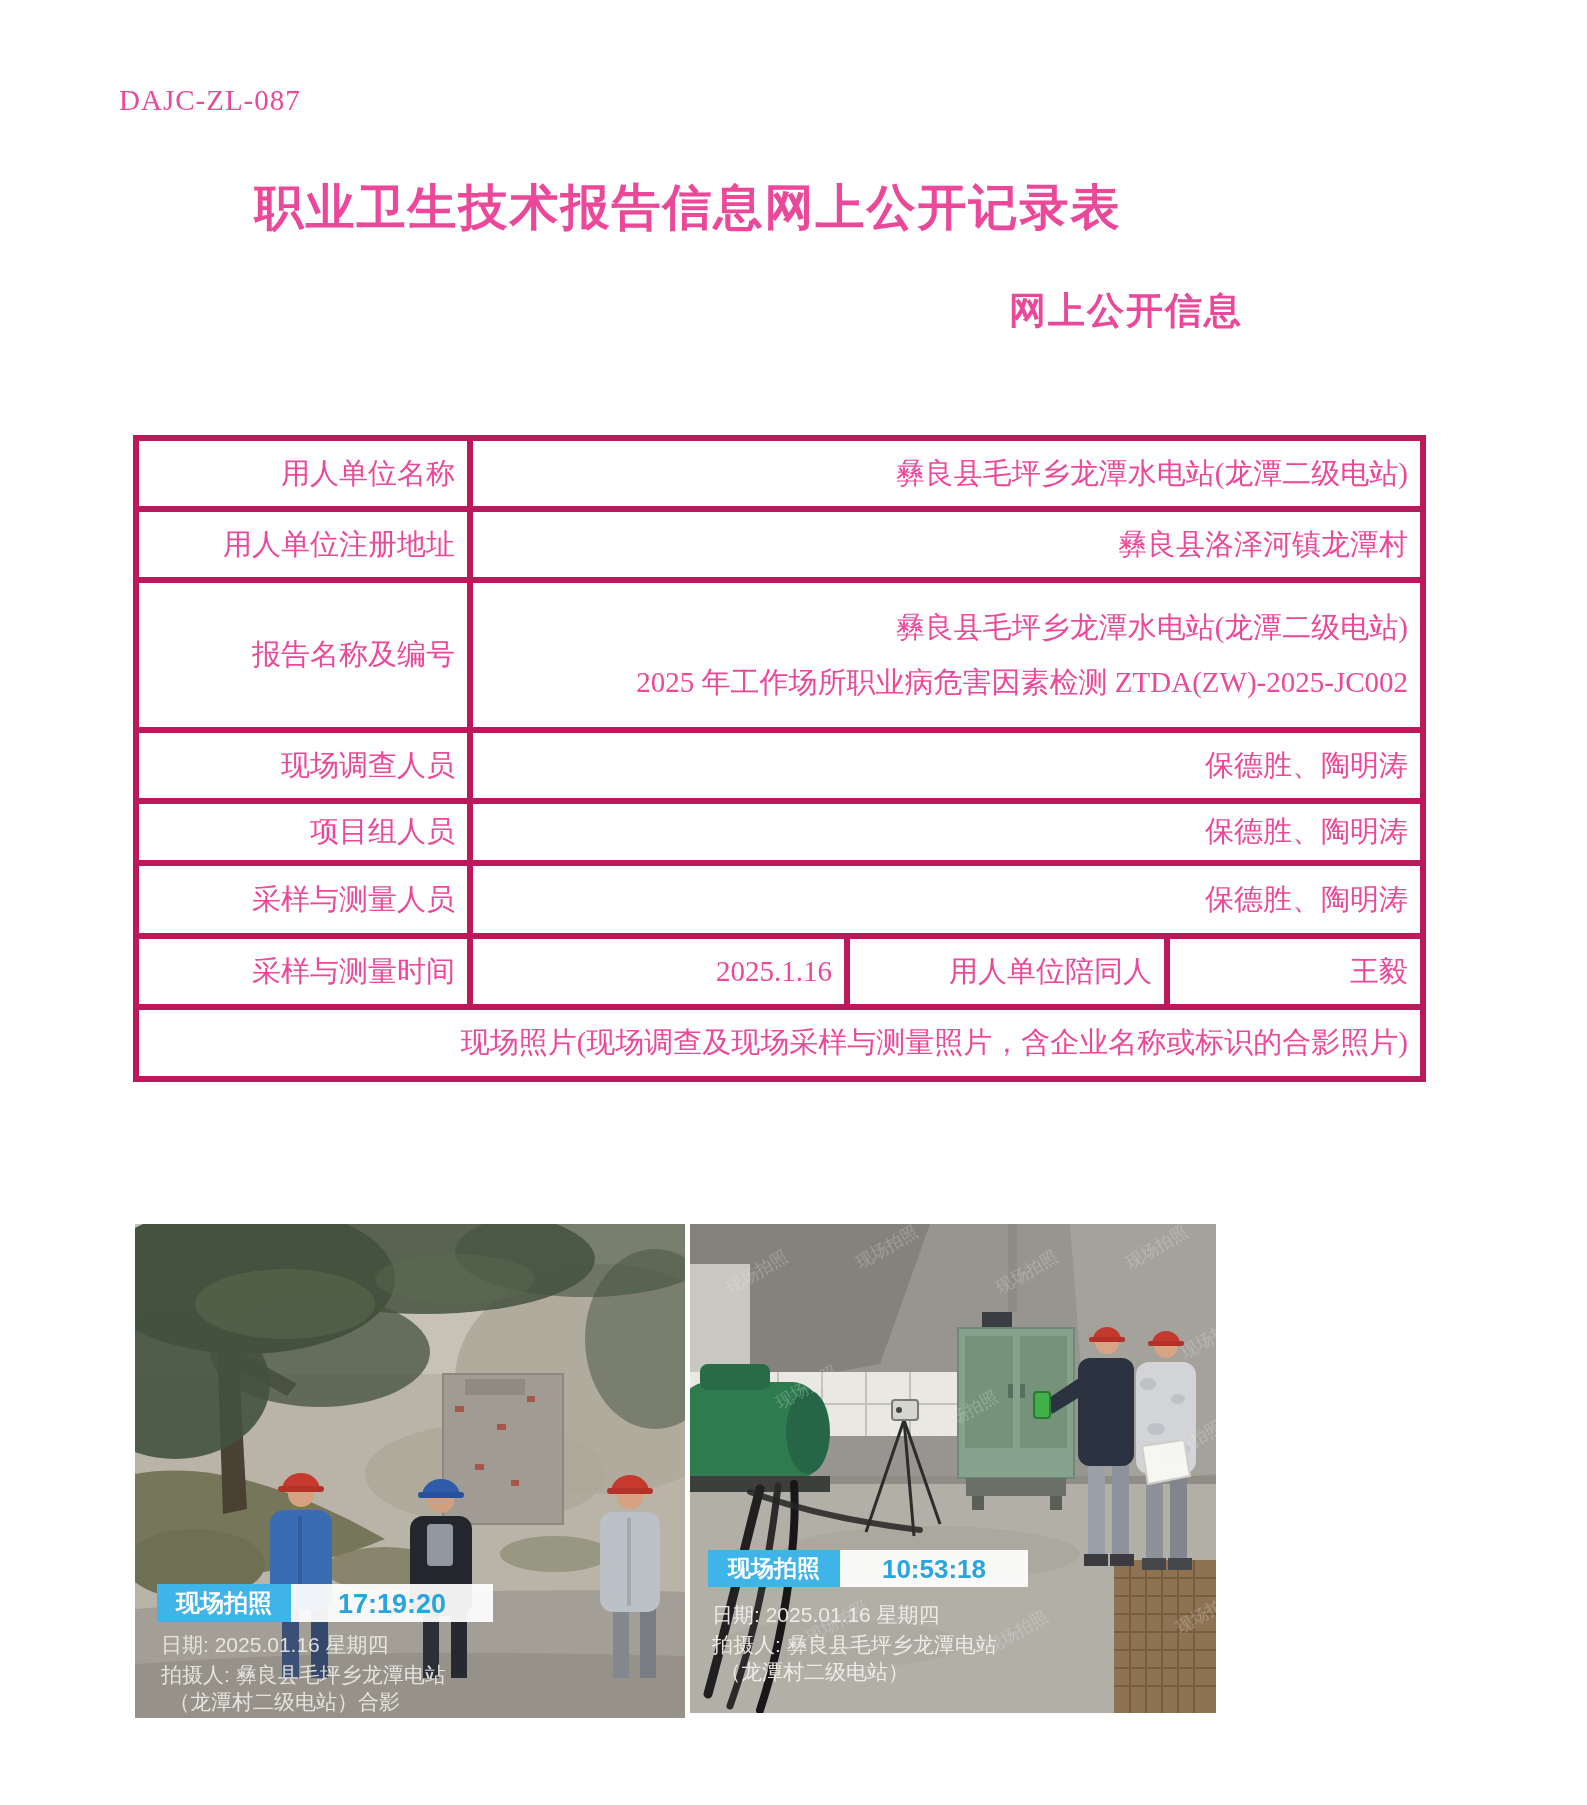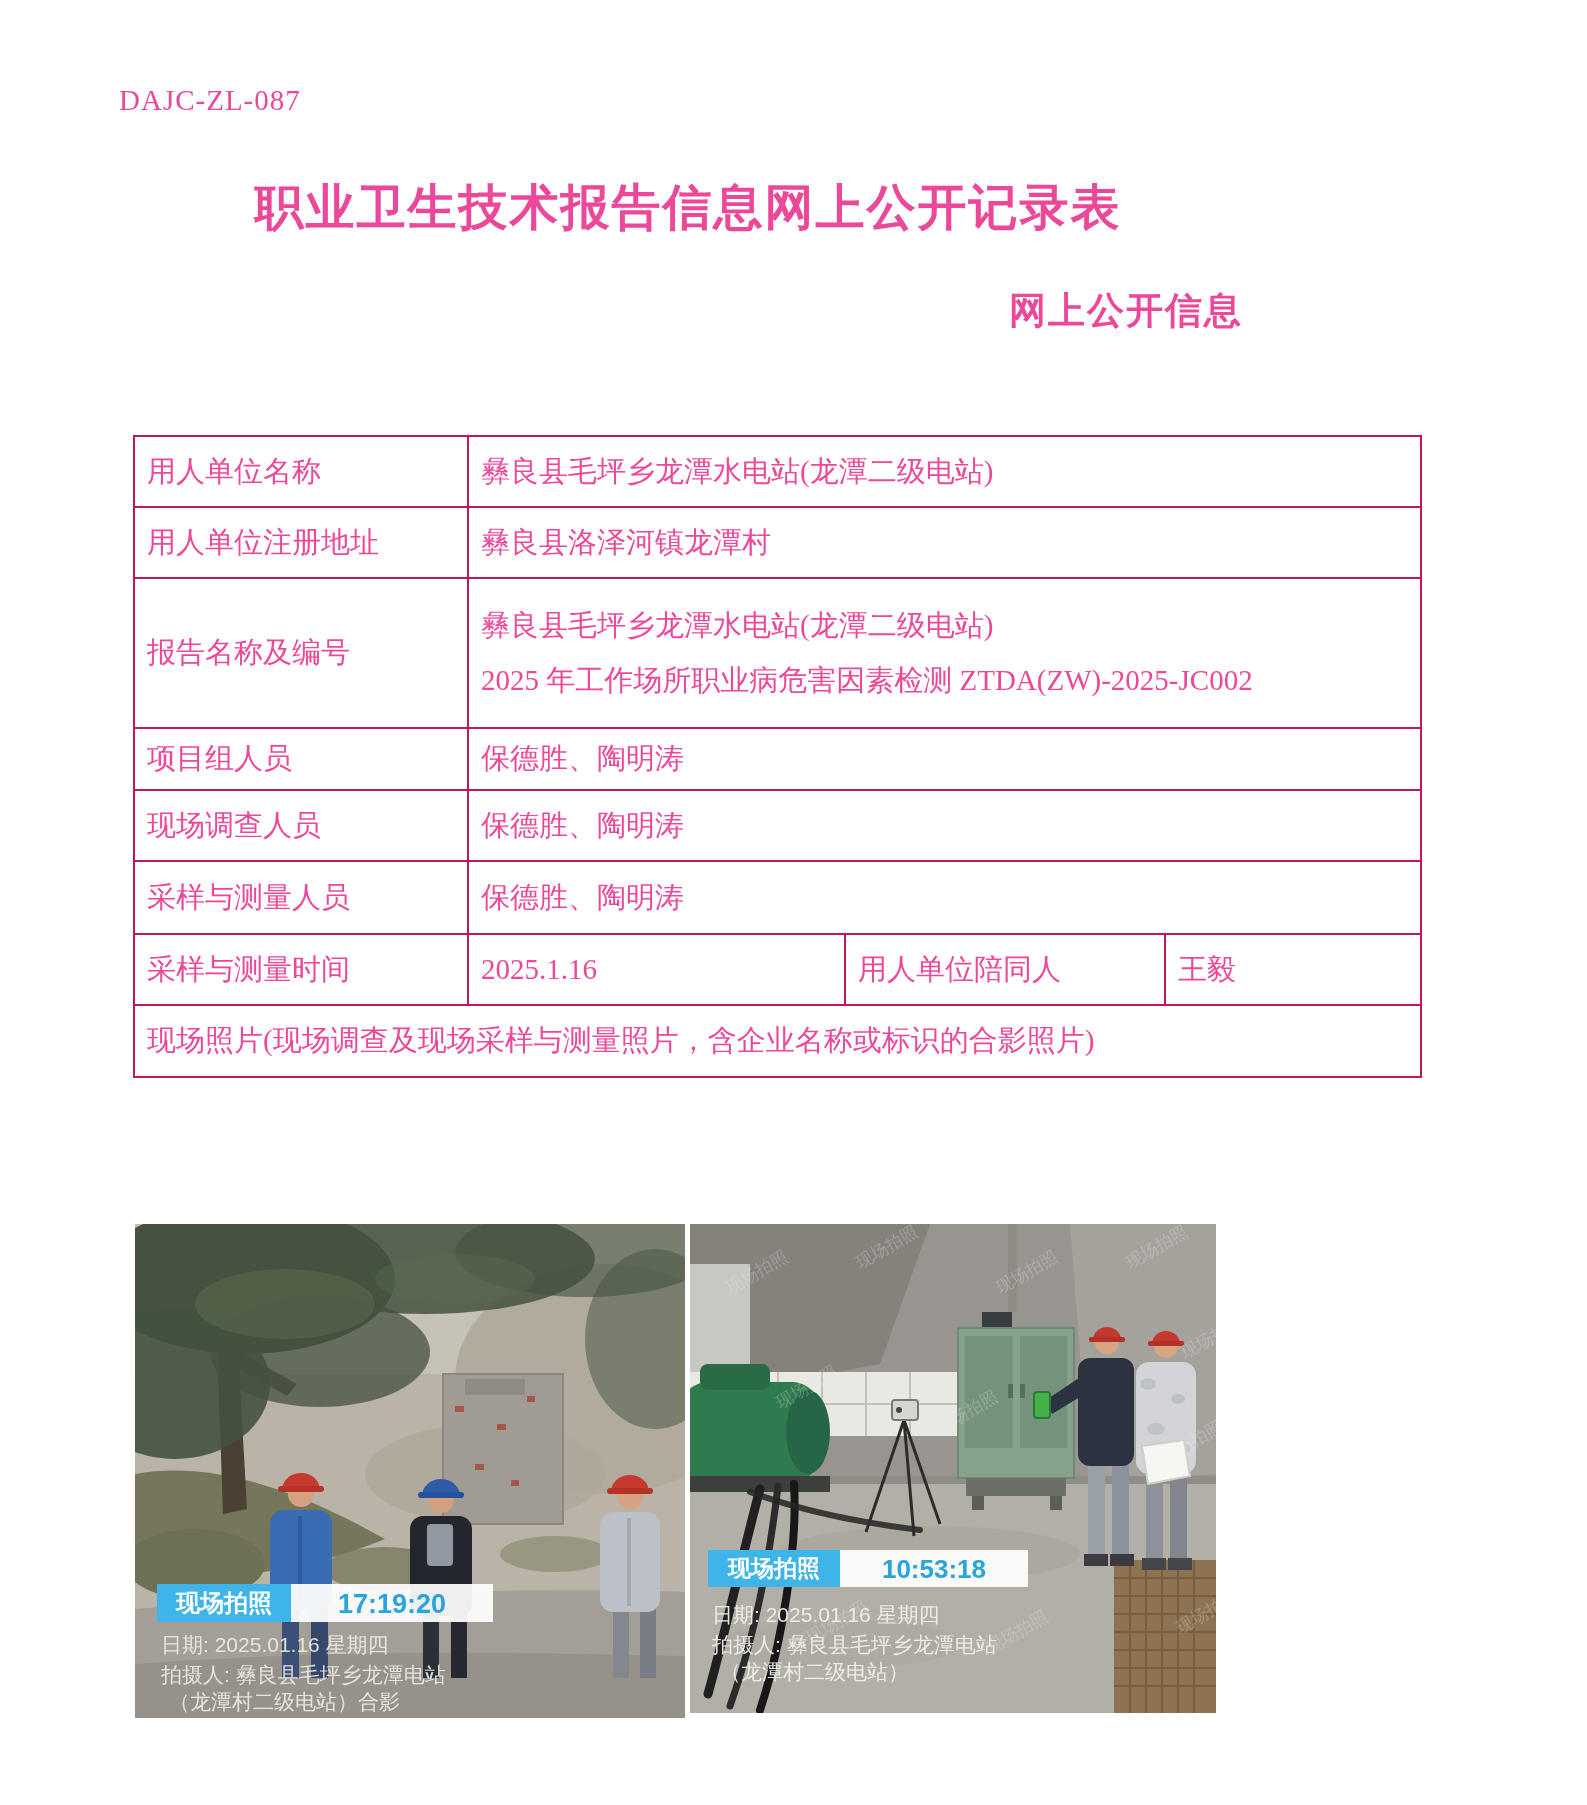--- a/index.html
+++ b/index.html
@@ -43,22 +43,22 @@
   table.info{
     position:absolute;
     left:133px;
     top:435px;
     width:1287px;
     border-collapse:collapse;
     table-layout:fixed;
     font-size:29px;
   }
   table.info td{
-    border:2px solid #be185d;
-    text-align:left;
+    border:6px solid #be185d;
+    text-align:right;
     vertical-align:middle;
     padding:0 12px;
     overflow:hidden;
   }
   td.report-cell{line-height:1.9;}
   td.caption-cell{
     text-align:left;
     padding:6px 6px;
   }
   .photos{
@@ -98,26 +98,26 @@
       <td>用人单位注册地址</td>
       <td colspan="3">彝良县洛泽河镇龙潭村</td>
     </tr>
     <tr style="height:150px">
       <td>报告名称及编号</td>
       <td colspan="3" class="report-cell">
         <div>彝良县毛坪乡龙潭水电站(龙潭二级电站)</div>
         <div>2025 年工作场所职业病危害因素检测 ZTDA(ZW)-2025-JC002</div>
       </td>
     </tr>
+    <tr style="height:71px">
+      <td>现场调查人员</td>
+      <td colspan="3">保德胜、陶明涛</td>
+    </tr>
     <tr style="height:62px">
       <td>项目组人员</td>
-      <td colspan="3">保德胜、陶明涛</td>
-    </tr>
-    <tr style="height:71px">
-      <td>现场调查人员</td>
       <td colspan="3">保德胜、陶明涛</td>
     </tr>
     <tr style="height:73px">
       <td>采样与测量人员</td>
       <td colspan="3">保德胜、陶明涛</td>
     </tr>
     <tr style="height:71px">
       <td>采样与测量时间</td>
       <td>2025.1.16</td>
       <td>用人单位陪同人</td>

